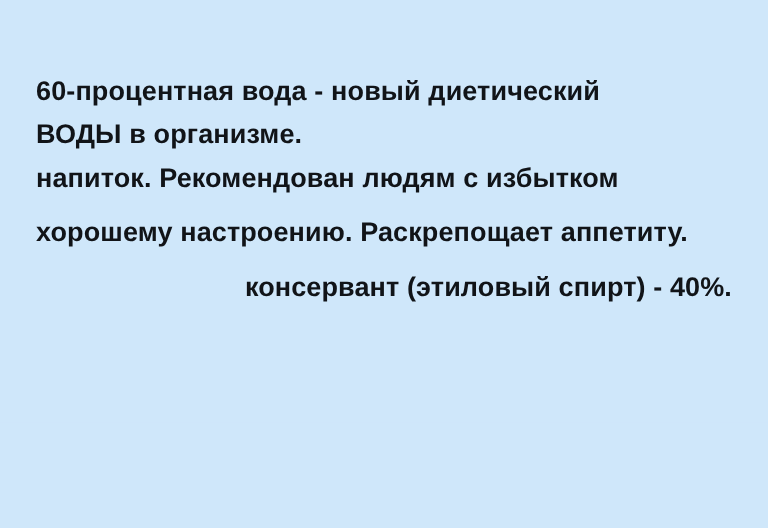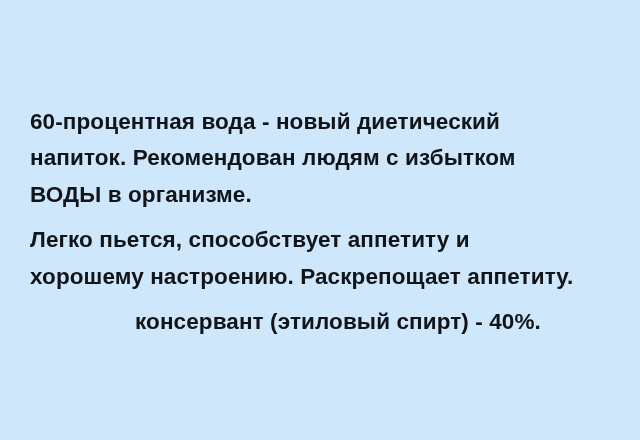--- a/index.html
+++ b/index.html
@@ -15,57 +15,56 @@
   }
   .poster {
     width: 640px;
     height: 352px;
     background: #cfe7fa;
     box-sizing: border-box;
     padding: 58px 30px 30px 30px;
     display: flex;
     flex-direction: column;
     justify-content: flex-start;
-    margin-top: 46px;
   }
   .text-block {
     color: #111418;
     font-size: 22.5px;
     font-weight: bold;
     line-height: 1.62;
     letter-spacing: 0.1px;
   }
   .para {
     margin: 0 0 9px 0;
   }
   .para.last {
     margin-bottom: 0;
+    text-align: right;
   }
   .line {
     display: block;
     white-space: nowrap;
   }
   .indented {
     padding-left: 105px;
   }
 </style>
 </head>
 <body>
 
 <div class="poster">
   <div class="text-block">
 
     <p class="para">
       <span class="line">60-процентная вода - новый диетический</span>
+      <span class="line">ВОДЫ в организме.</span>
       <span class="line">напиток. Рекомендован людям с избытком</span>
-      <span class="line">ВОДЫ в организме.</span>
     </p>
 
     <p class="para">
-      <span class="line">Легко пьется, способствует аппетиту и</span>
       <span class="line">хорошему настроению. Раскрепощает аппетиту.</span>
     </p>
 
 
     <p class="para last">
       <span class="line indented">консервант (этиловый спирт) - 40%.</span>
     </p>
 
   </div>
 </div>

